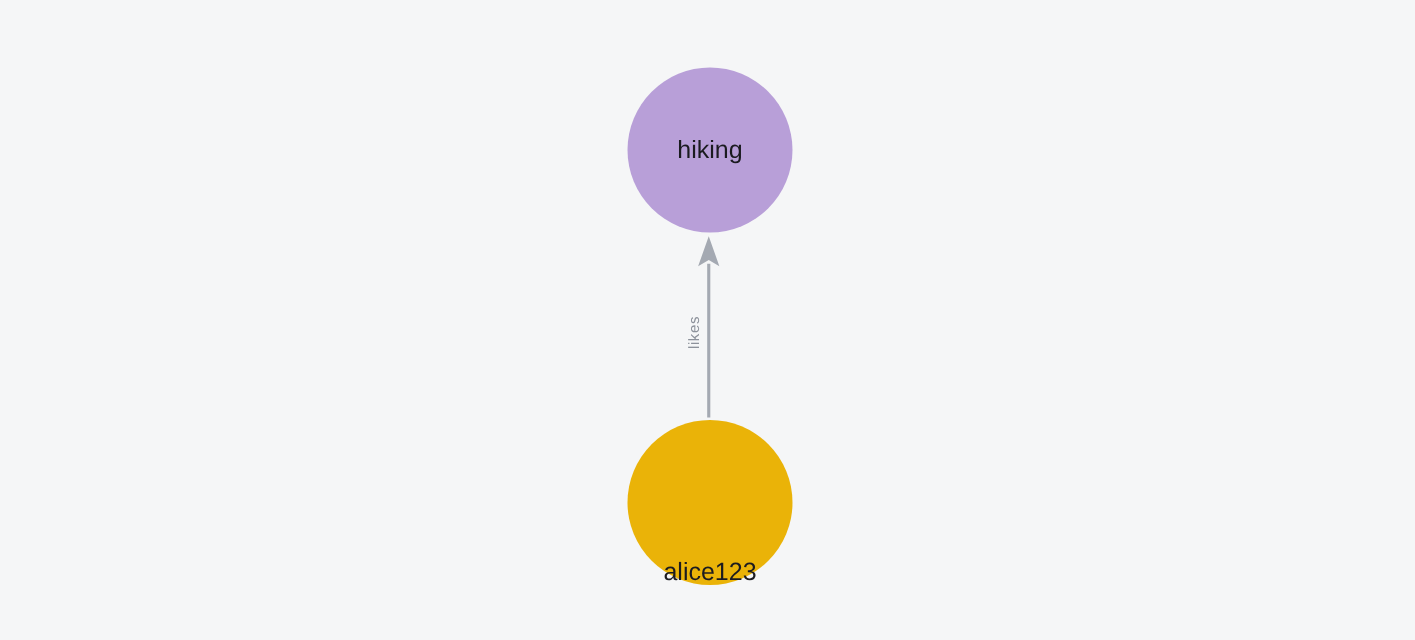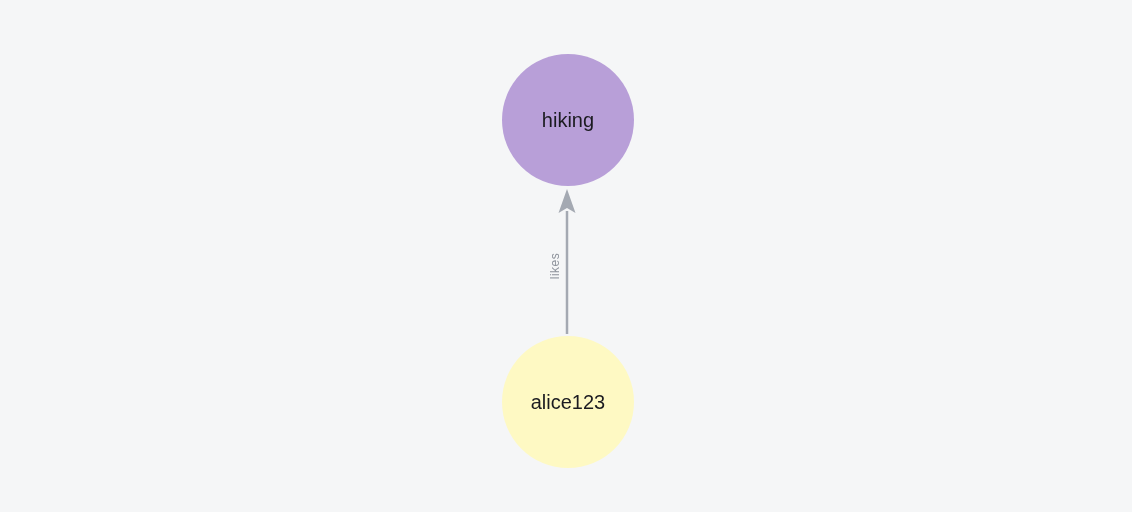--- a/index.html
+++ b/index.html
@@ -69,17 +69,17 @@
     <line class="edge-line" x1="567" y1="334" x2="567" y2="211" style="stroke: rgb(164, 169, 178);"></line>
     <polygon points="567,189 575.5,213 567,208 558.5,213" style="fill: rgb(164, 169, 178);"></polygon>
   </svg>
 
   <div class="edge-label" style="color: rgb(141, 146, 155);">likes</div>
 
   <div class="node node-hiking" style="background-color: rgb(184, 159, 216);">
     <span class="node-label" style="color: rgb(27, 27, 32);">hiking</span>
   </div>
 
-  <div class="node node-alice" style="background-color: #fef9c3;">
+  <div class="node node-alice" style="background-color: #eab308; align-items: flex-end;">
     <span class="node-label" style="color: rgb(27, 27, 32);">alice123</span>
   </div>
 
 </div>
 
 </body></html>

